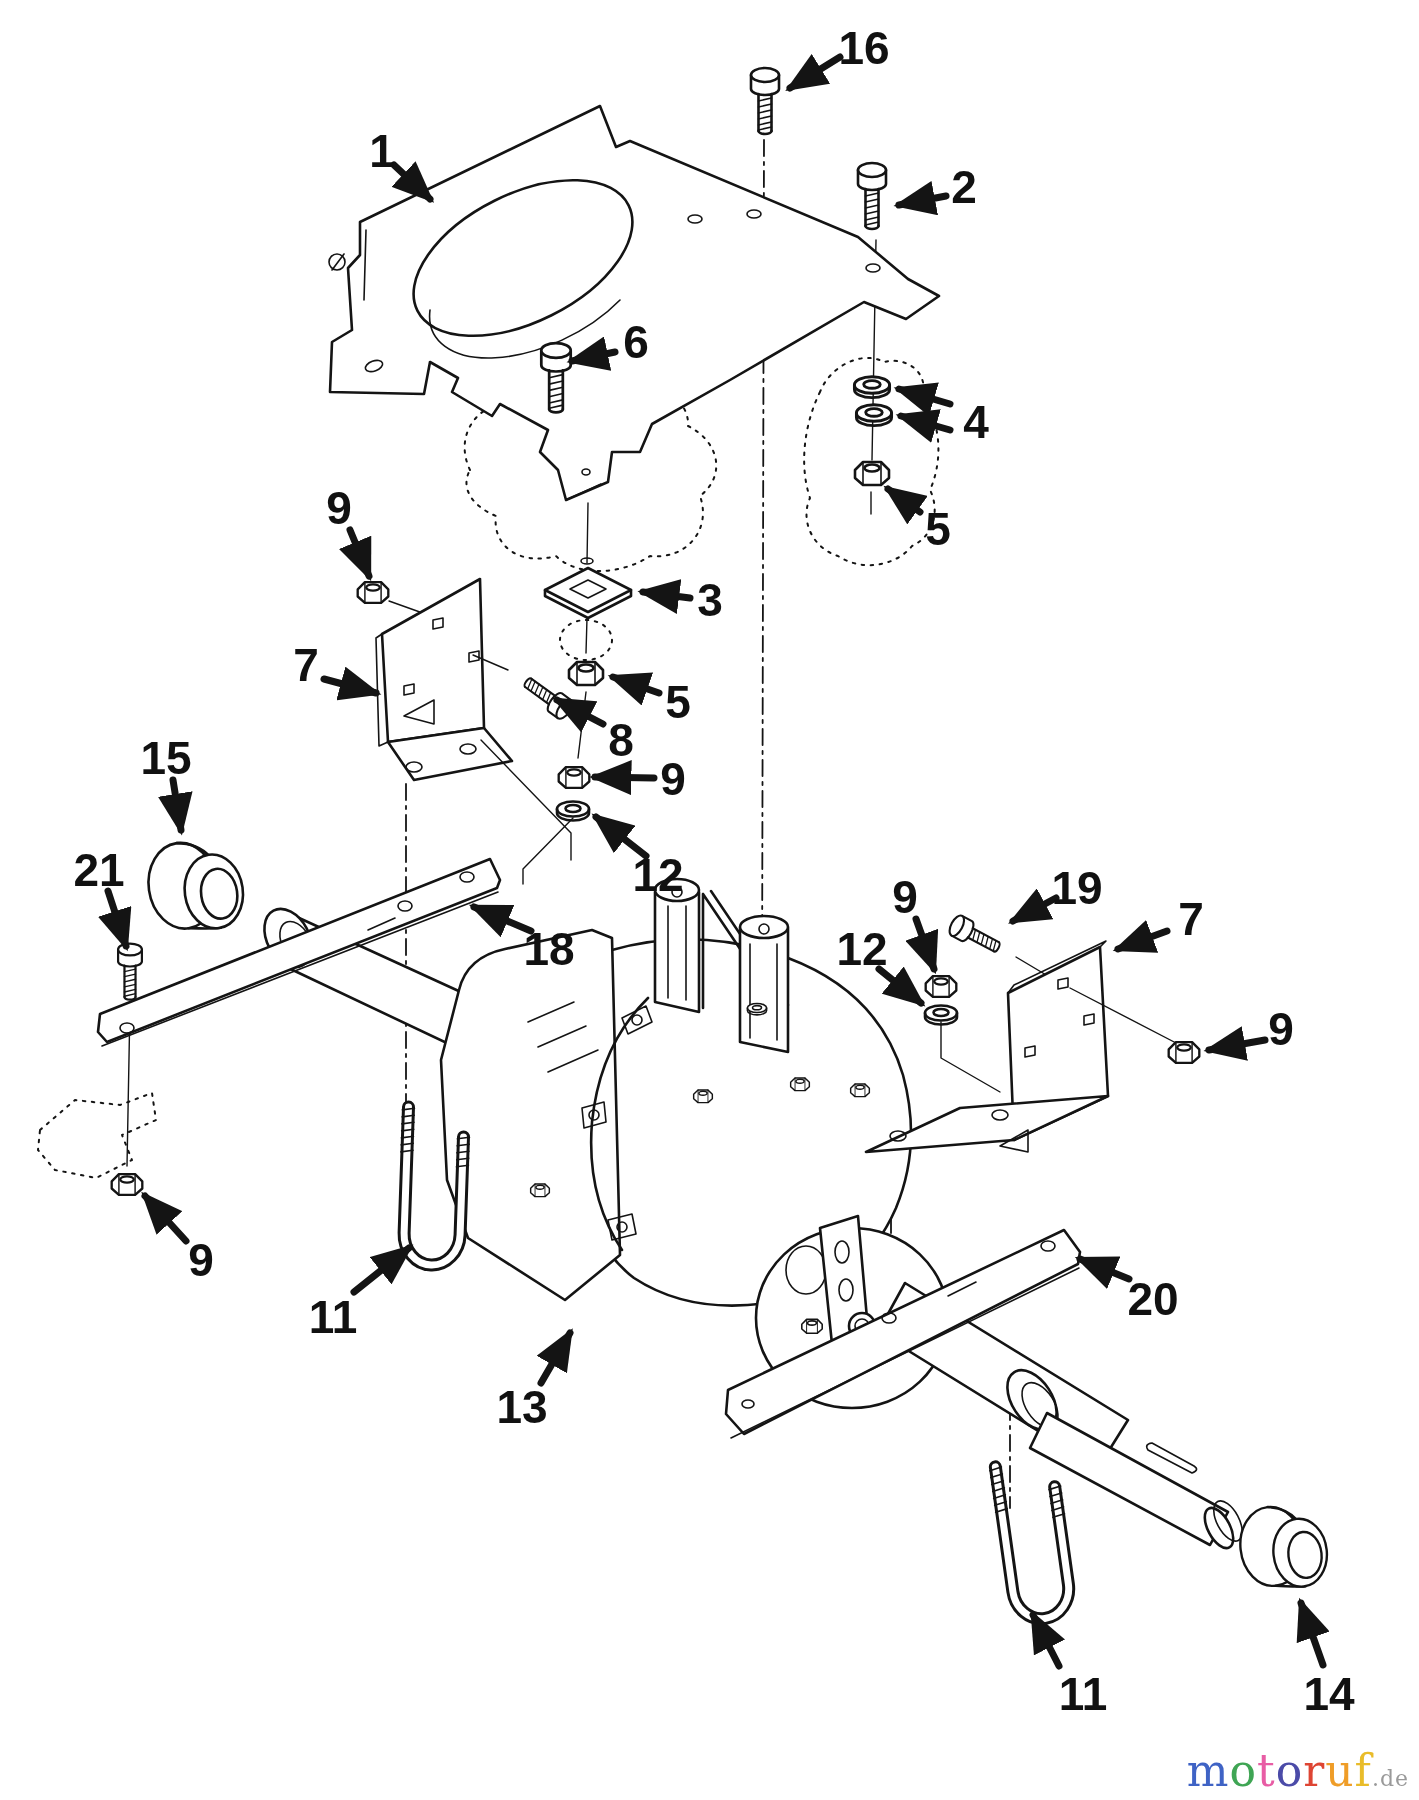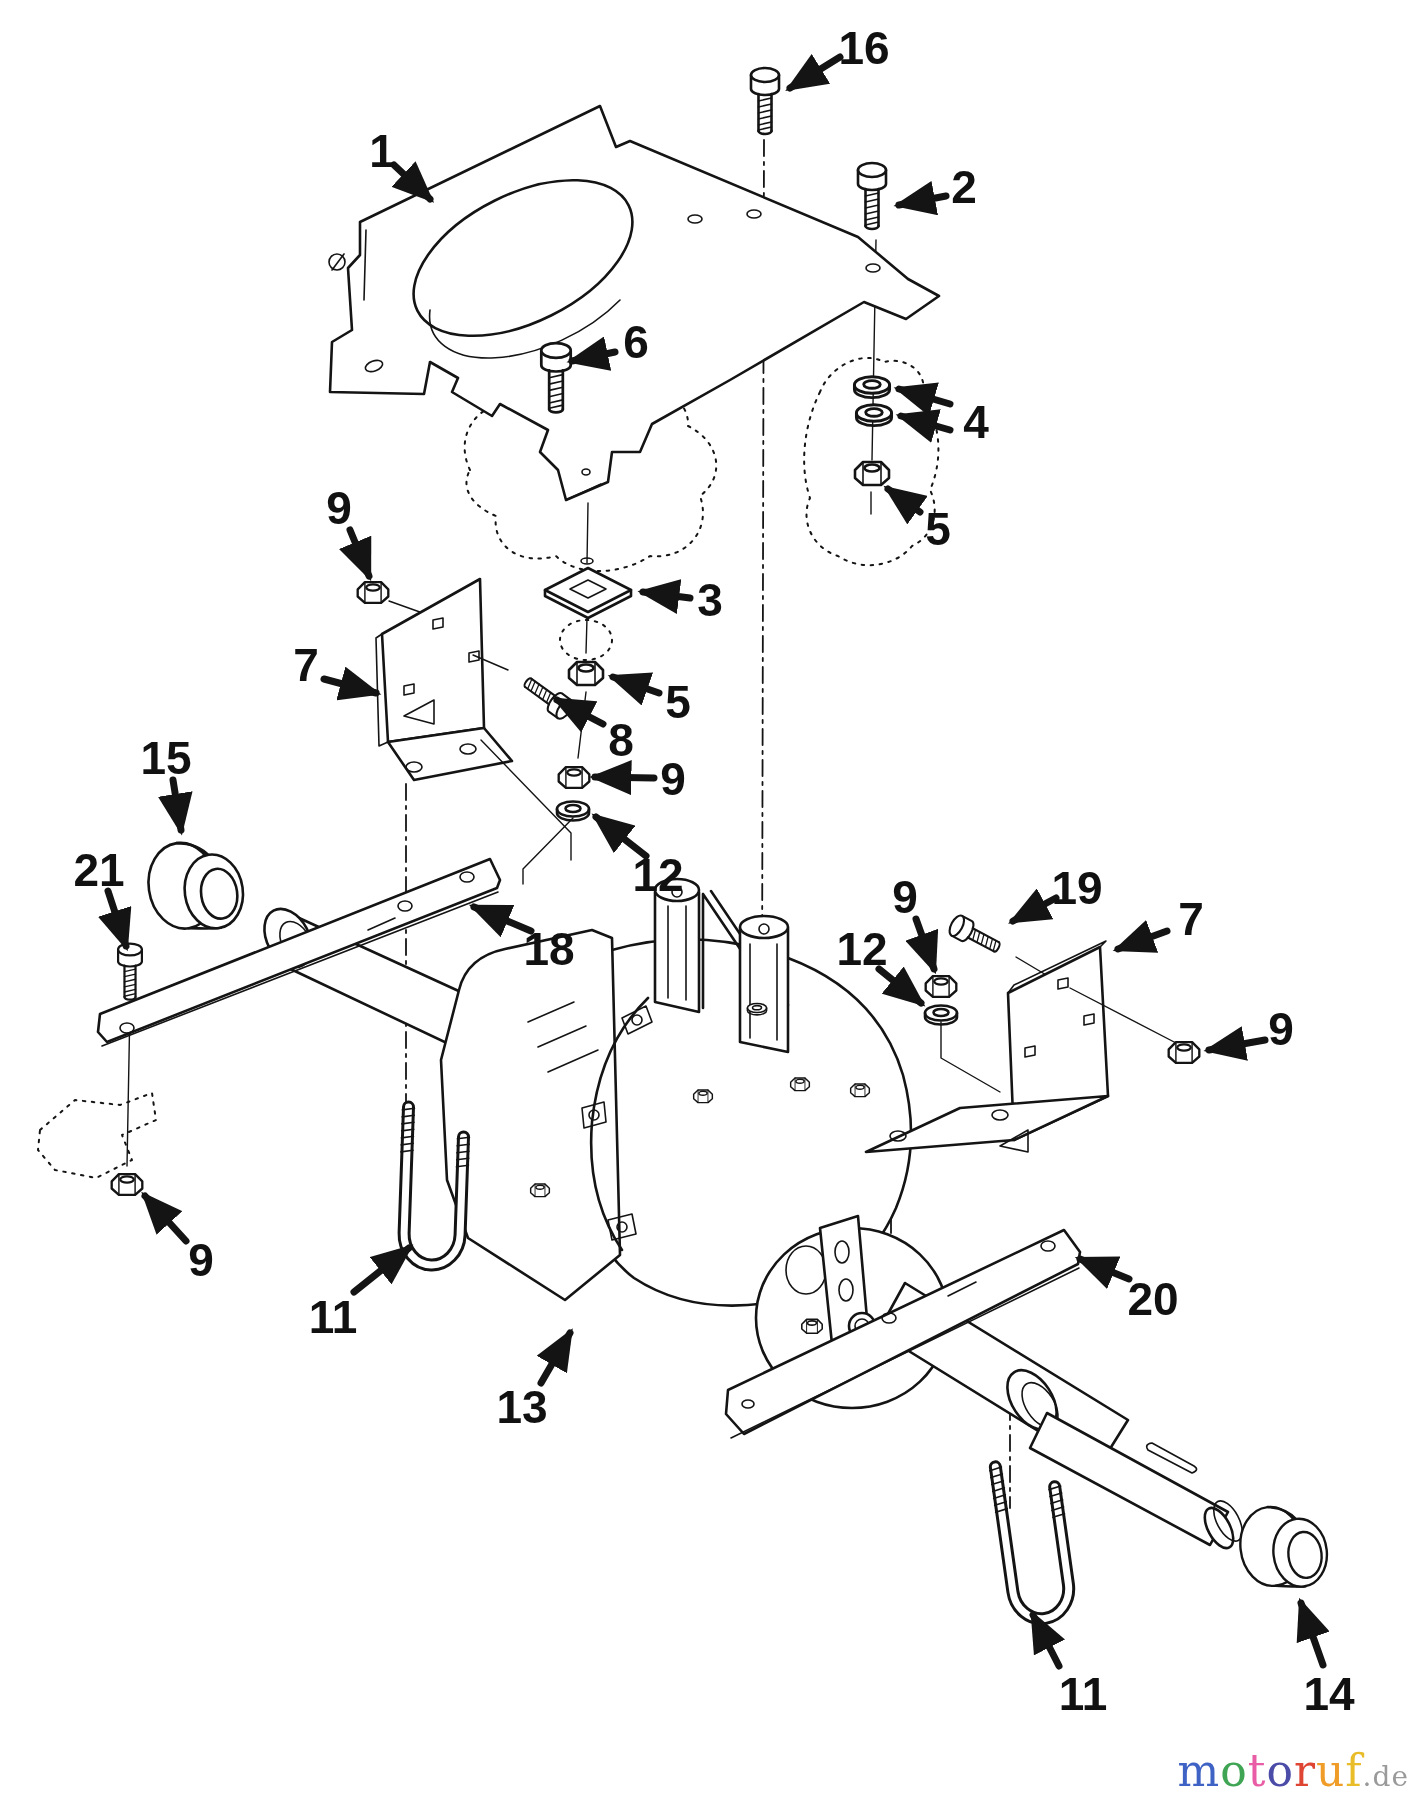--- a/index.html
+++ b/index.html
@@ -15,21 +15,21 @@
   #diagram .dash{stroke-width:1.8;stroke-dasharray:16 6 3 6;}
   #diagram .dots{stroke-width:2;stroke-dasharray:2.5 6.5;}
   #diagram .tube-b{stroke-width:13;}
   #diagram .tube-w{stroke:#ffffff;stroke-width:7;}
   #diagram .ah{fill:#141414;stroke:none;}
   #diagram text.callout-num{font-family:"Liberation Sans",sans-serif;font-weight:bold;font-size:46px;
     fill:#111111;stroke:none;text-anchor:middle;}
   #diagram line.callout-arrow{stroke-width:7;}
   #watermark{position:absolute;right:10px;bottom:4px;font-family:"DejaVu Serif",serif;
     font-size:44px;letter-spacing:1px;white-space:nowrap;}
-  #watermark .suffix{font-size:28px;}
+  #watermark .suffix{font-size:22px;}
 </style>
 </head>
 <body>
 
 <div id="stage">
 <svg id="diagram" width="1419" height="1800" viewBox="0 0 1419 1800">
   <defs>
     <marker id="ah" markerUnits="strokeWidth" markerWidth="6.5" markerHeight="5" refX="5.2" refY="2.5" orient="auto">
       <path class="ah" d="M0,0 L6,2.5 L0,5 Z" fill="#141414" stroke="none"></path>
     </marker>

